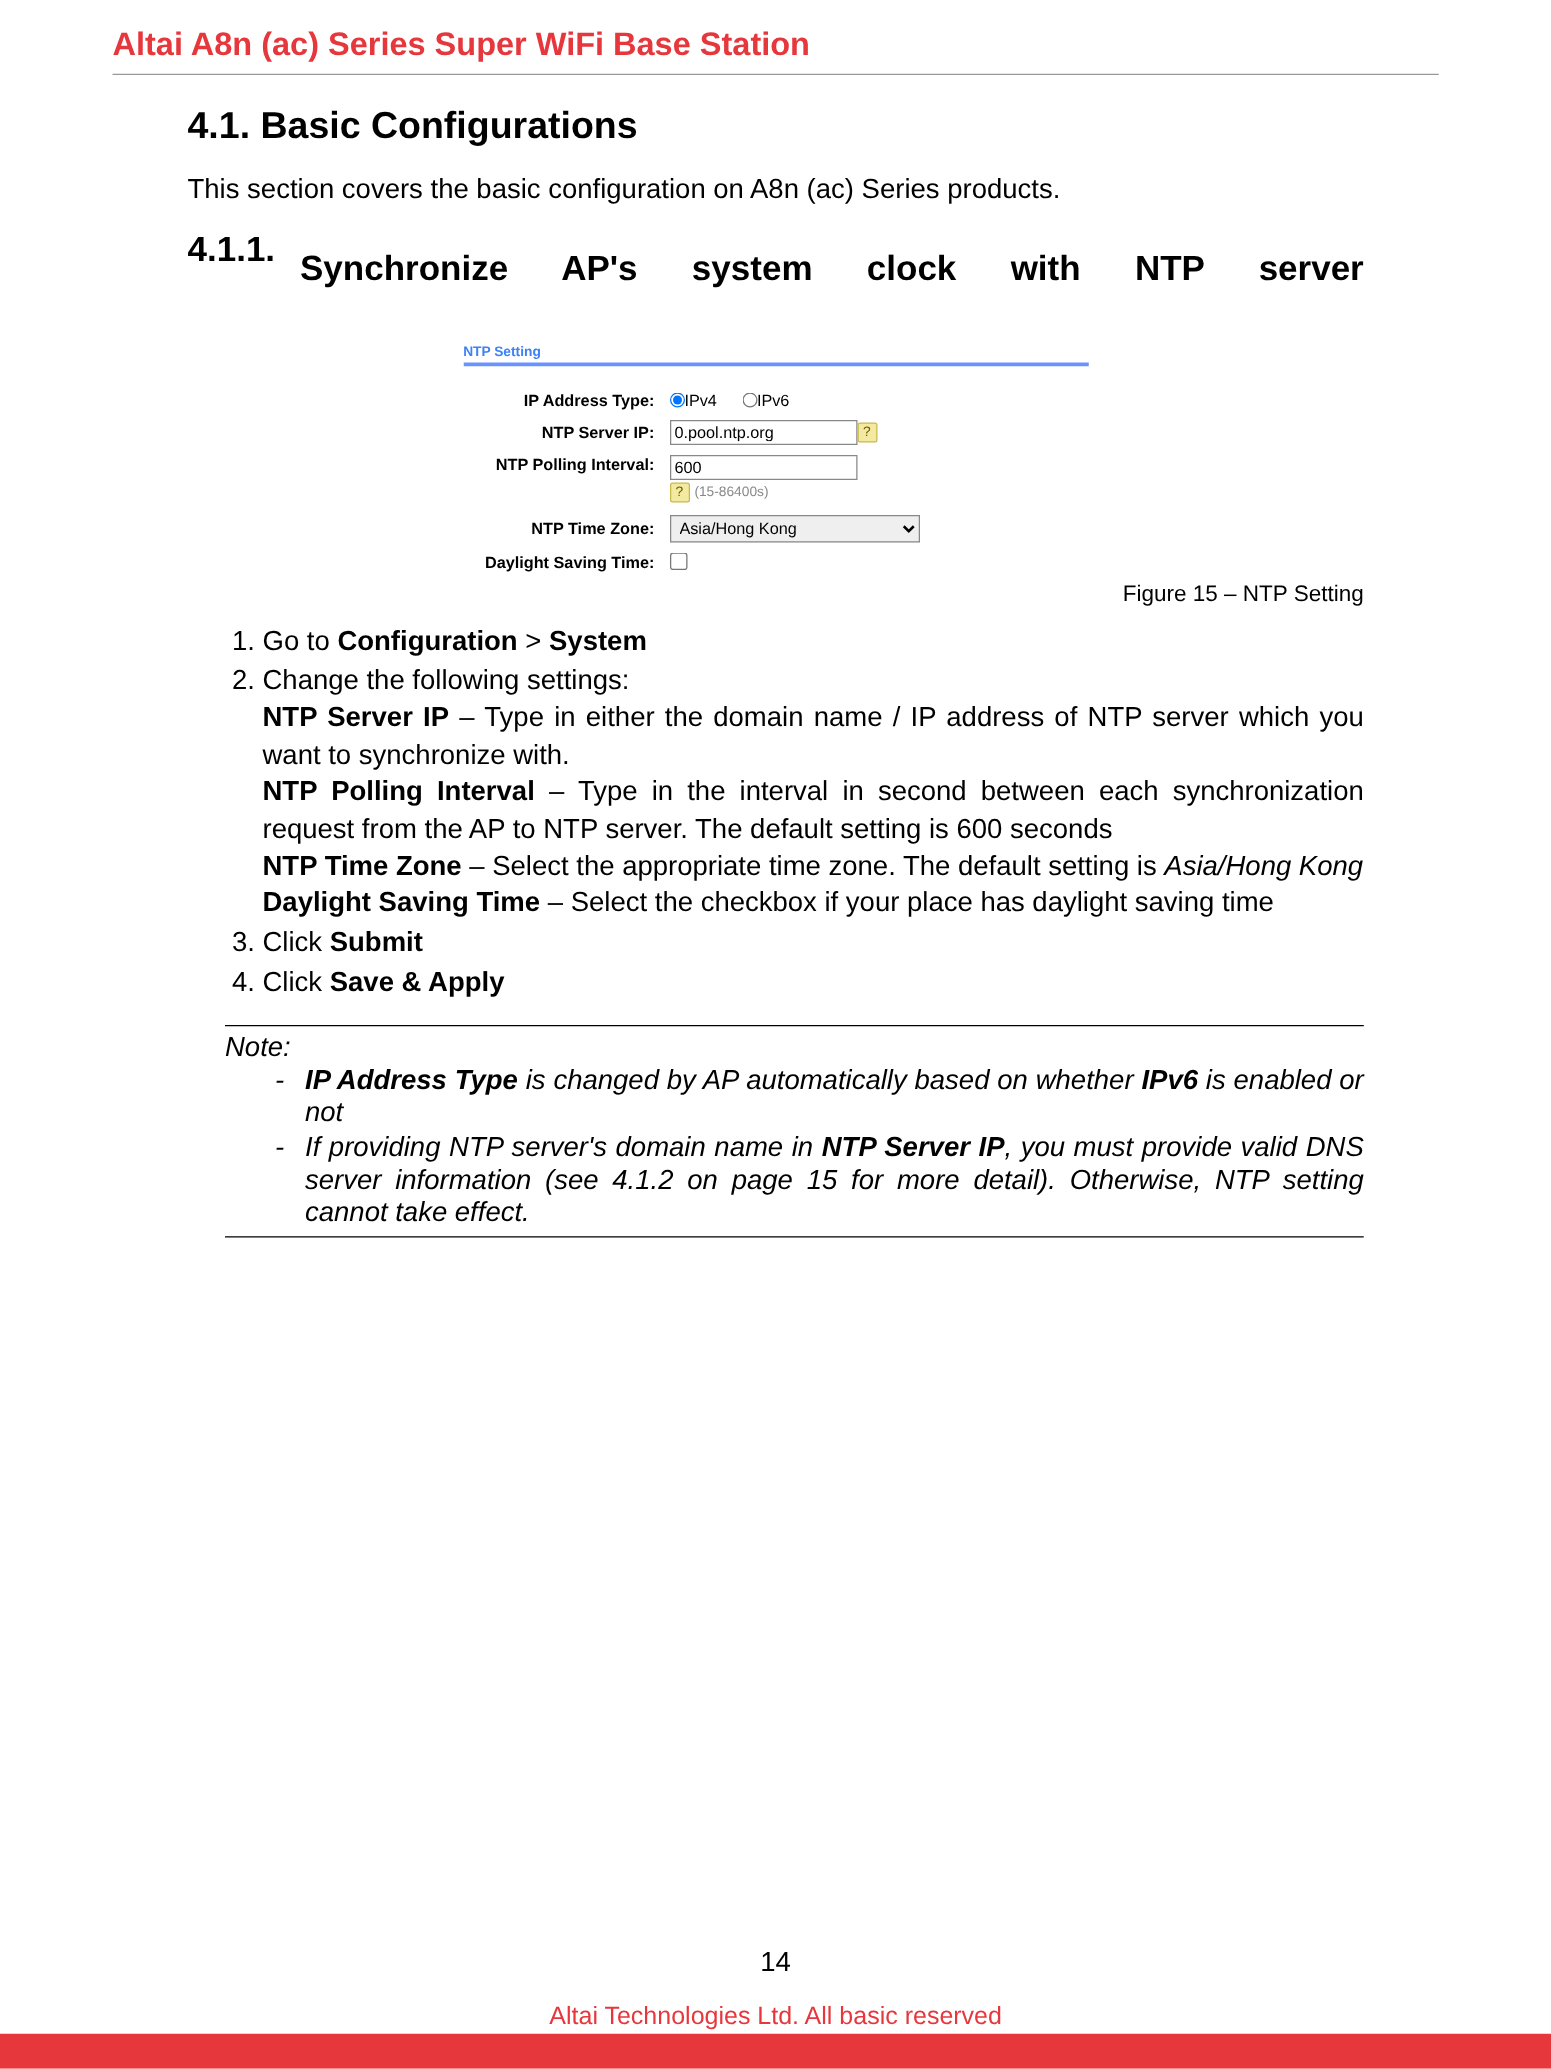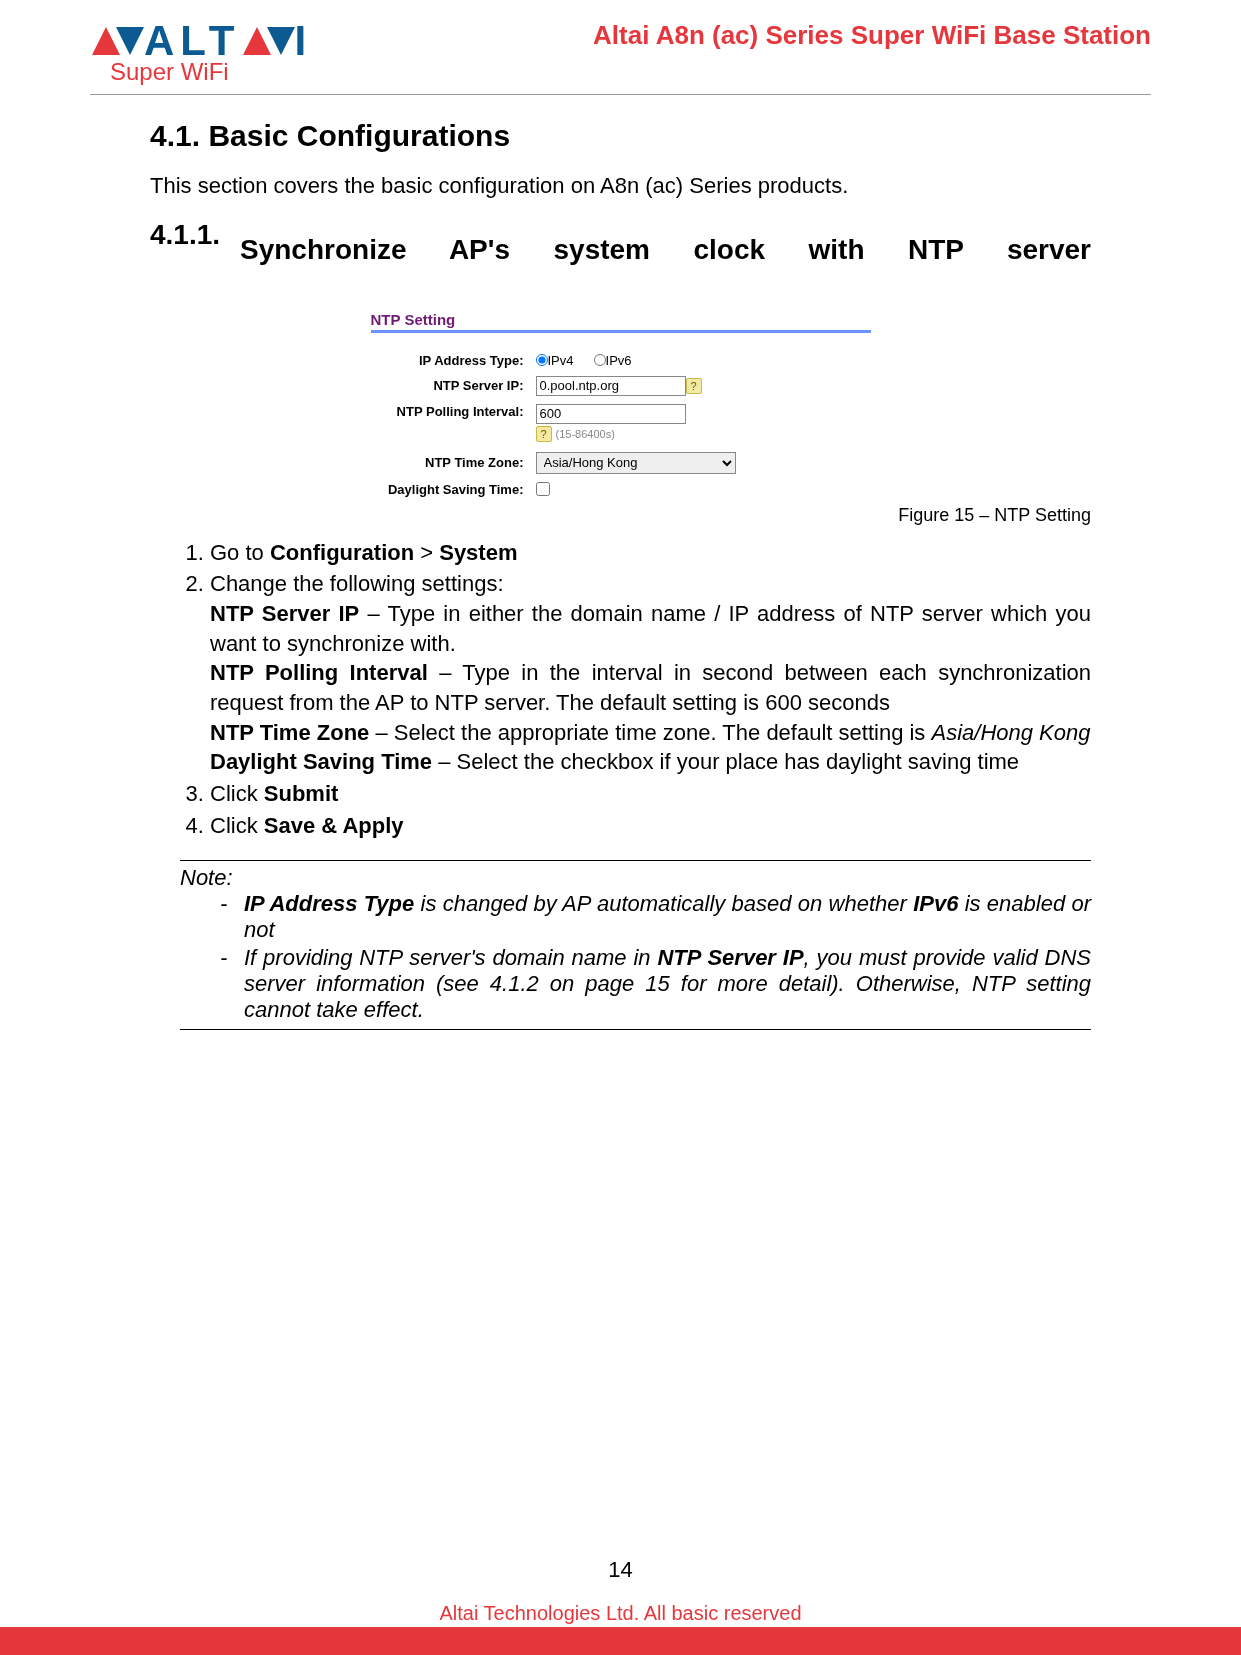--- a/index.html
+++ b/index.html
@@ -72,23 +72,23 @@
       text-align-last: justify;
       line-height: 2.2;
     }
     .figure-block {
       width: 500px;
       margin: 0 auto 4px auto;
       font-family: Arial, sans-serif;
       font-size: 13px;
     }
     .fig-title {
-      color: #701a75;
+      color: #3b82f6;
       font-weight: bold;
-      font-size: 15px;
+      font-size: 11px;
       border-bottom: 3px solid #6a93ff;
       padding-bottom: 2px;
       margin-bottom: 20px;
     }
     .fig-row {
       display: flex;
       align-items: center;
       margin-bottom: 8px;
     }
     .fig-label {
@@ -191,31 +191,20 @@
       right: 0;
       height: 28px;
       background: #e6373d;
     }
   </style>
 </head>
 <body>
 
 <div class="page-wrapper">
   <div class="header-row">
-    <div class="logo-block">
-      <div class="logo-top">
-        <span class="logo-triangle"></span>
-          <span class="logo-triangle2"></span>
-        <span>ALT</span>
-        <span class="logo-triangle"></span>
-          <span class="logo-triangle2"></span>
-        <span>I</span>
-      </div>
-      <div class="logo-sub">Super WiFi</div>
-    </div>
     <div class="header-right">
       <div class="header-title-1">Altai A8n (ac) Series Super WiFi Base Station</div>
     </div>
   </div>
 
   <div class="content">
     <h2 class="h-sec">
       <span>4.1.</span>
       <span>Basic Configurations</span>
     </h2>

